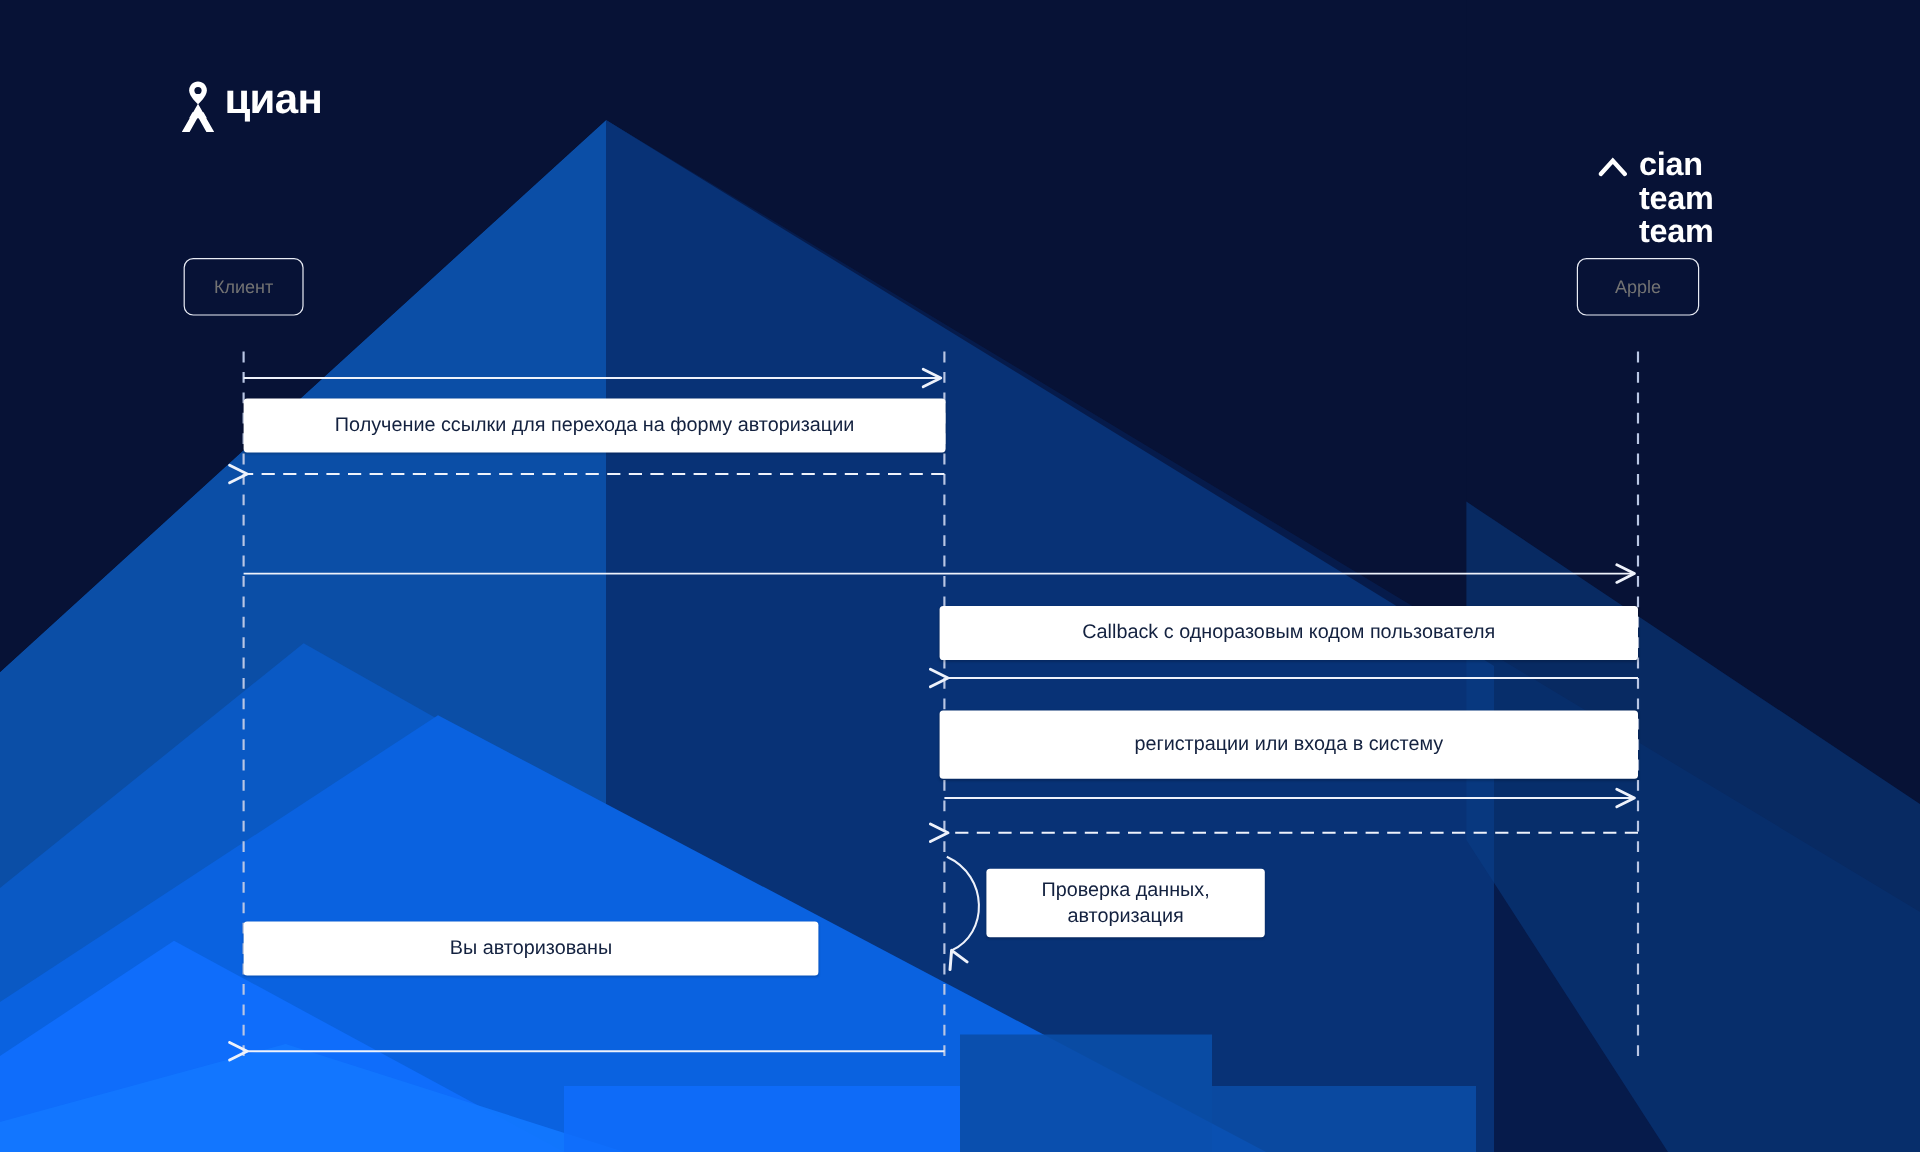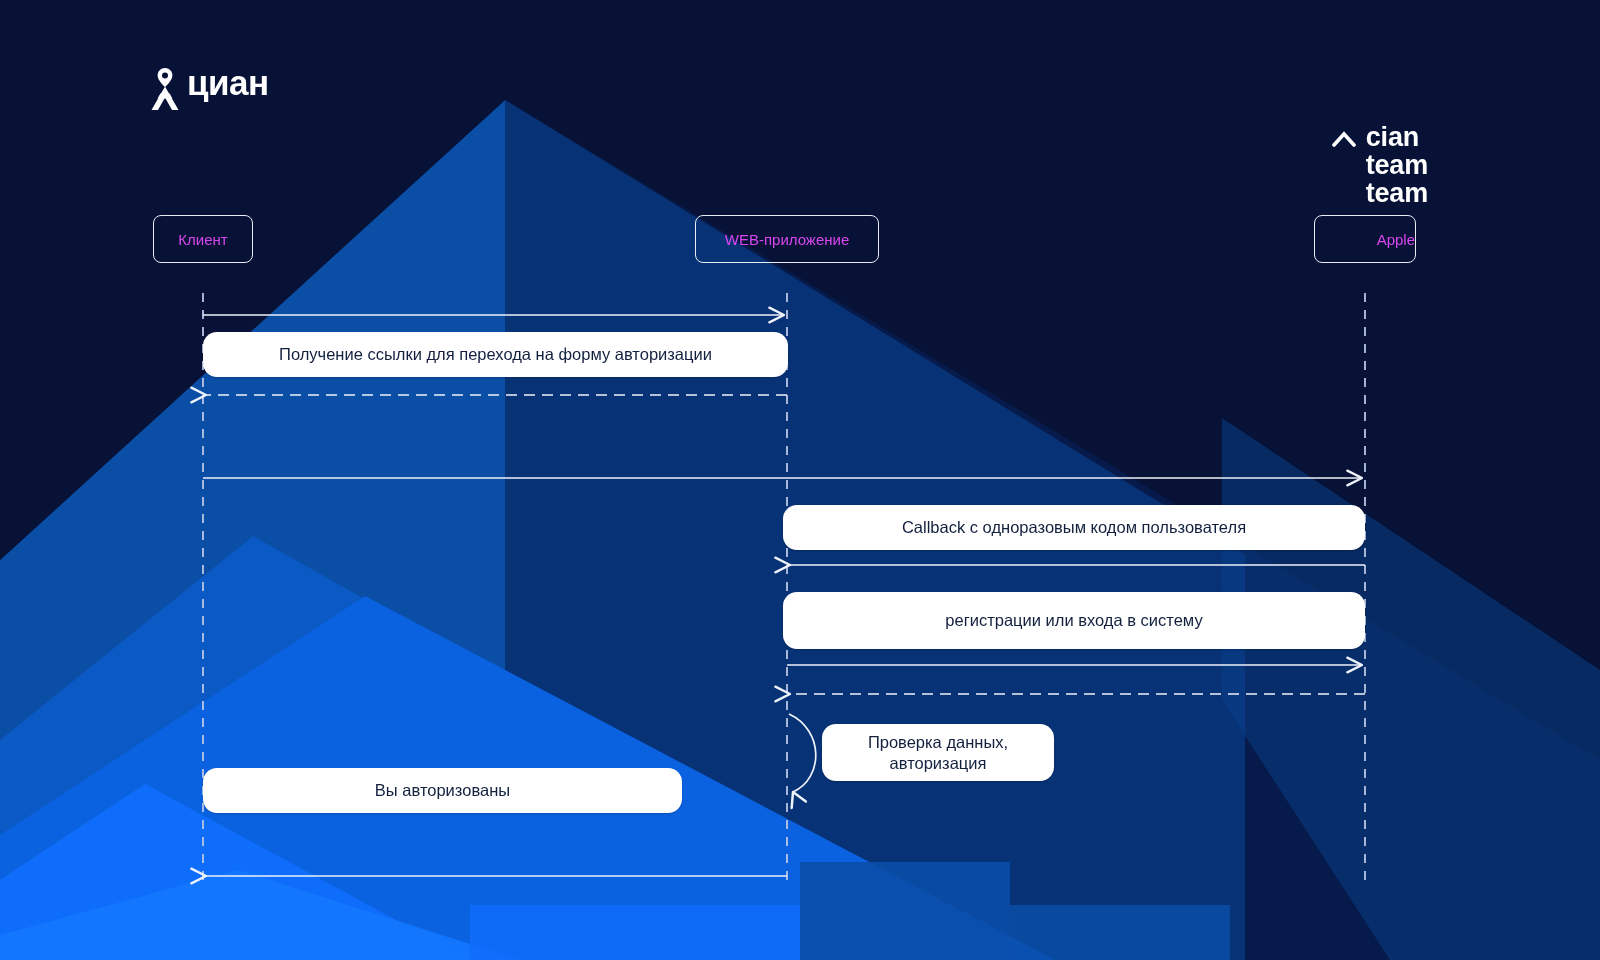--- a/index.html
+++ b/index.html
@@ -52,41 +52,41 @@
     font-size: 27px;
     font-weight: bold;
     line-height: 28px;
     letter-spacing: -0.2px;
   }
   
   .participant {
     position: absolute;
     border: 1.6px solid #e9ecf5;
     border-radius: 8px;
-    color: #d946ef;
+    color: #737373;
     font-size: 15px;
     display: flex;
     align-items: center;
     justify-content: center;
     height: 48px;
     z-index: 25;
     background: transparent;
     white-space: nowrap;
   }
   
   #diagram {
     position: absolute; inset: 0;
     width: 1600px; height: 960px;
     z-index: 15;
   }
   
   .msg {
     position: absolute;
     background: #ffffff;
-    border-radius: 14px;
+    border-radius: 3px;
     color: #13213f;
     font-size: 16.5px;
     line-height: 21px;
     display: flex;
     align-items: center;
     justify-content: center;
     text-align: center;
     padding: 6px 14px;
     z-index: 20;
     box-shadow: 0 1px 2px rgba(0,0,0,.18);
@@ -143,25 +143,22 @@
       <div>cian</div>
       <div>team</div>
       <div>team</div>
     </div>
   </div>
 
   <div class="participant" style="left:153px; top:215px; width:100px;">
     <span>Клиент</span>
   </div>
 
-  <div class="participant" style="left:695px; top:215px; width:184px;">
-    <span>WEB-приложение</span>
-  </div>
-
-  <div class="participant" style="left:1314px; top:215px; width:102px;justify-content:flex-end;">
+
+  <div class="participant" style="left:1314px; top:215px; width:102px;">
     <span>Apple</span>
   </div>
 
   <svg id="diagram" viewBox="0 0 1600 960" aria-hidden="true">
     <defs>
       <marker id="ah-r" viewBox="0 0 12 12" refX="11" refY="6" markerWidth="11" markerHeight="11" orient="auto-start-reverse">
         <path d="M1 1 L11 6 L1 11" fill="none" stroke="#eef2fb" stroke-width="1.6" stroke-linecap="round" stroke-linejoin="round"></path>
       </marker>
       <marker id="ah-l" viewBox="0 0 12 12" refX="1" refY="6" markerWidth="11" markerHeight="11" orient="auto">
         <path d="M11 1 L1 6 L11 11" fill="none" stroke="#eef2fb" stroke-width="1.6" stroke-linecap="round" stroke-linejoin="round"></path>

